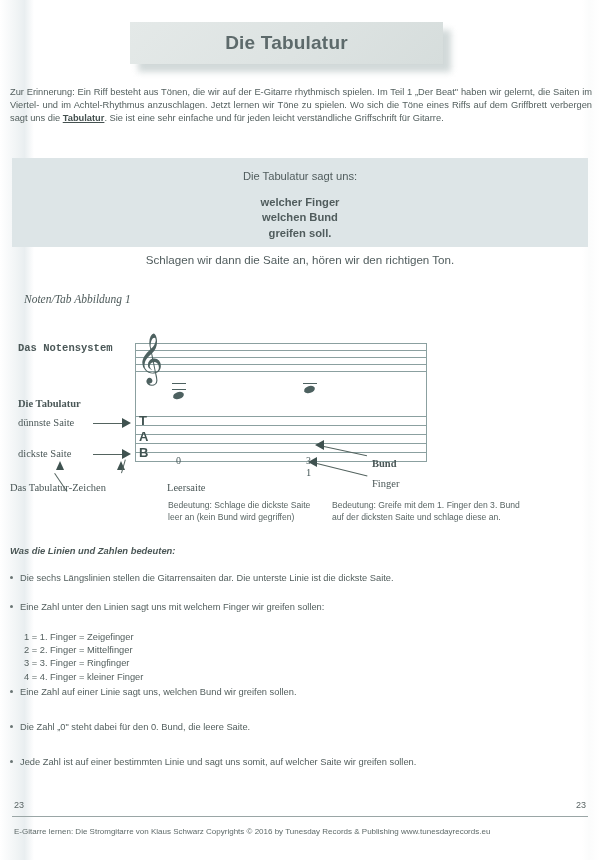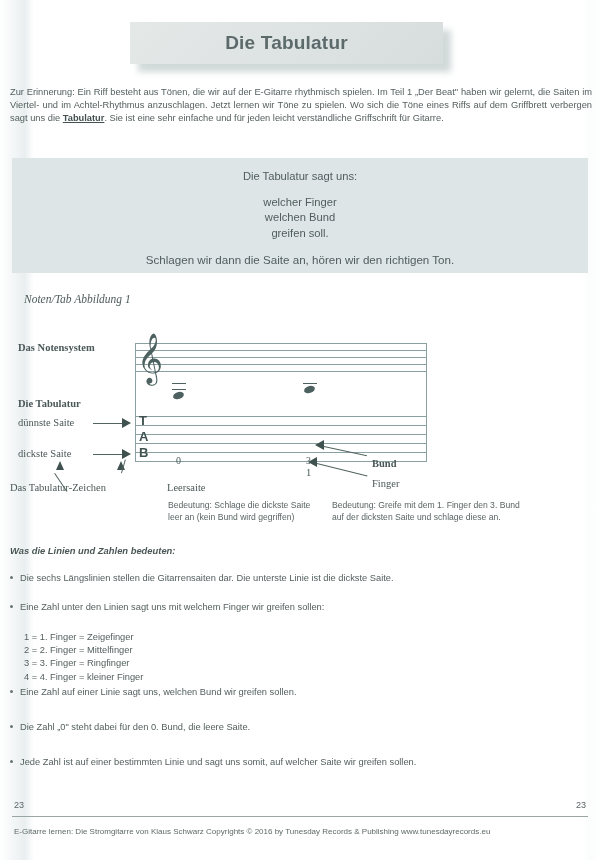--- a/index.html
+++ b/index.html
@@ -40,28 +40,28 @@
 
   
   .intro{
     position:absolute;left:10px;top:86px;width:582px;
     font-size:9.3px;line-height:13.1px;color:#54605f;text-align:justify;
   }
   .intro b{font-weight:bold;color:#44504f;text-decoration:underline;}
 
   
   .hl-box{
-    position:absolute;left:12px;top:158px;width:576px;height:115px;
+    position:absolute;left:12px;top:158px;width:576px;height:89px;
     background:#dde5e7;
   }
   .hl-line{
     text-align:center;color:#505c5d;font-size:11.2px;line-height:15.5px;
   }
   .hl-title{margin-top:11px;font-size:11.2px;}
-  .hl-group{margin-top:10px;}
+  .hl-group{margin-top:10px;font-weight:bold;}
   .hl-final{margin-top:11px;font-size:11.6px;}
 
   
   .fig-label{
     position:absolute;left:24px;top:293px;
     font-family:"Liberation Serif", serif;font-style:italic;
     font-size:11.5px;color:#4d5a5a;
   }
 
   
@@ -176,21 +176,21 @@
     <div class="hl-line">welchen Bund</div>
     <div class="hl-line">greifen soll.</div>
   </div>
   <div class="hl-line hl-final">Schlagen wir dann die Saite an, hören wir den richtigen Ton.</div>
 </div>
 
 <div class="fig-label">Noten/Tab Abbildung 1</div>
 
 <div class="figure">
 
-  <div class="serif-lbl serif-bold" style="left:18px;top:12px;">Das Notensystem</div>
+  <div class="serif-lbl serif-bold" style="left:18px;top:12px;font-family:Liberation Mono, monospace;">Das Notensystem</div>
   <div class="serif-lbl serif-bold" style="left:18px;top:68px;">Die Tabulatur</div>
   <div class="serif-lbl" style="left:18px;top:87px;">dünnste Saite</div>
   <div class="serif-lbl" style="left:18px;top:118px;">dickste Saite</div>
 
   <div class="arrow-line" style="left:93px;top:93px;width:30px;"></div>
   <div class="arrow-head ah-right" style="left:122px;top:88px;"></div>
 
   <div class="arrow-line" style="left:93px;top:124px;width:30px;"></div>
   <div class="arrow-head ah-right" style="left:122px;top:119px;"></div>
 

